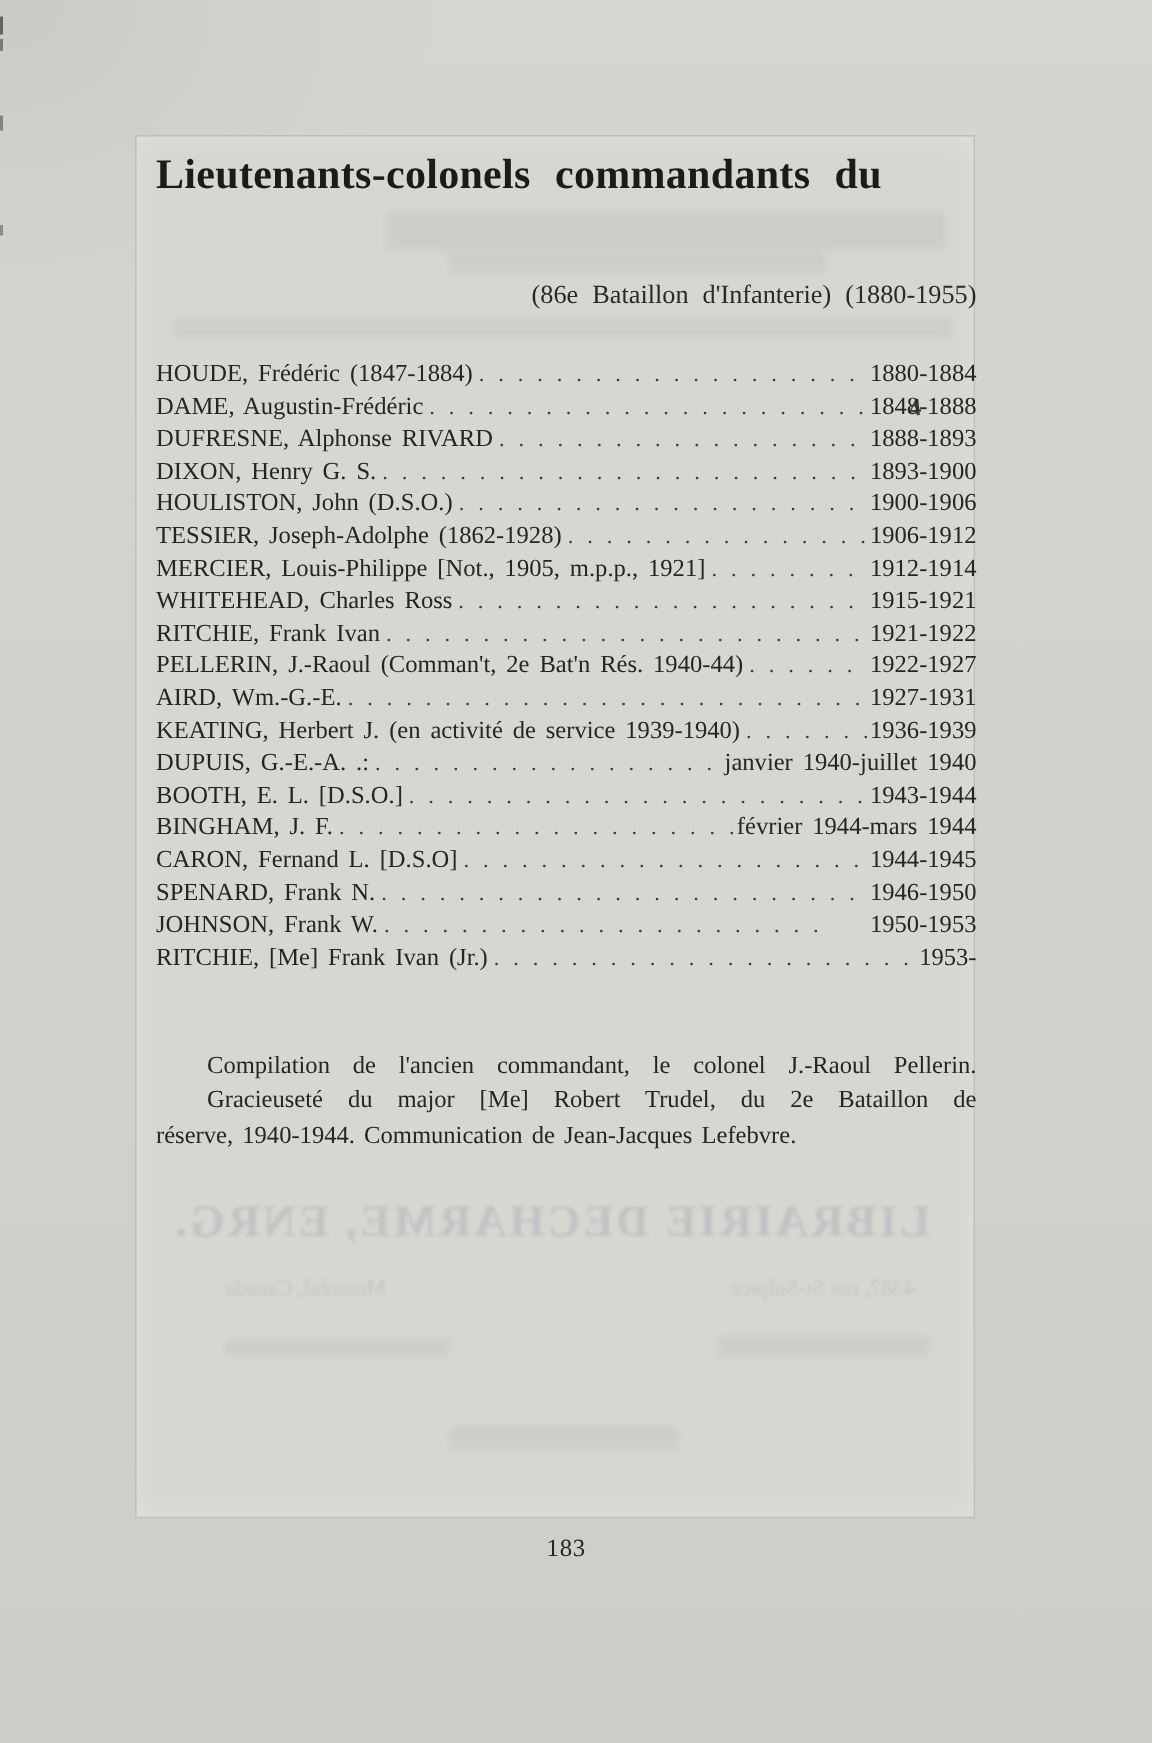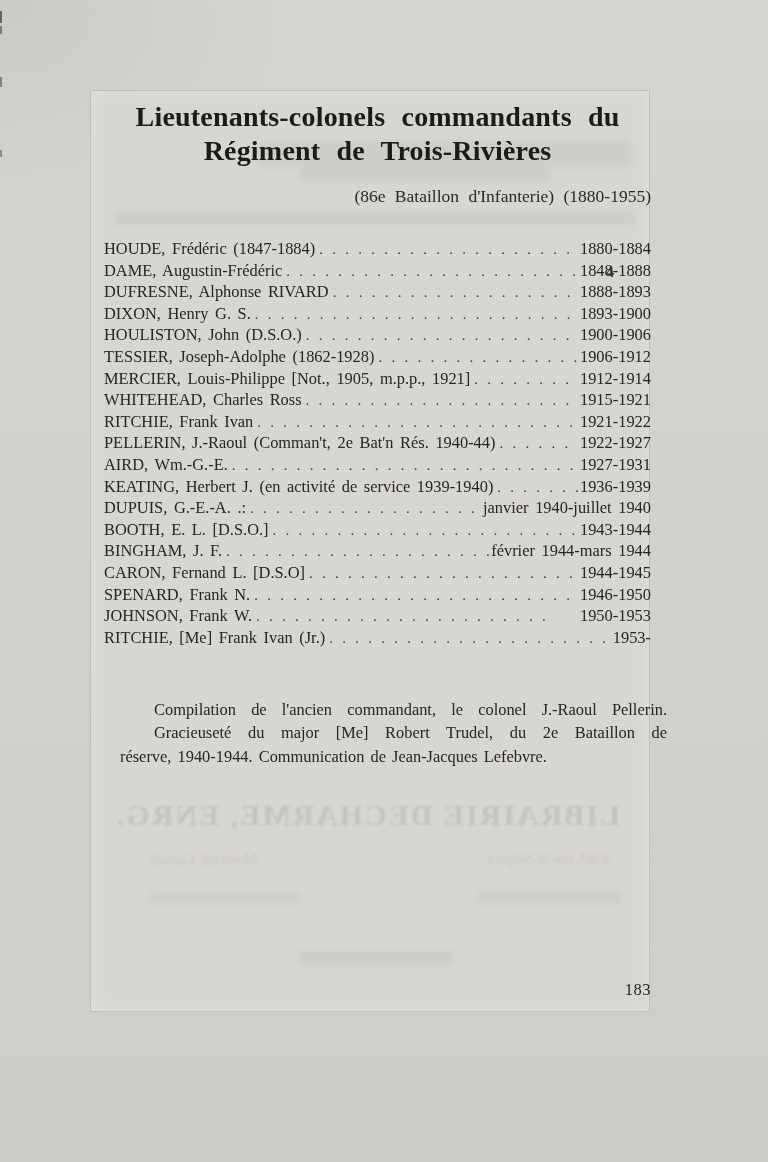--- a/index.html
+++ b/index.html
@@ -21,21 +21,21 @@
   }
   
   .frame{
     position:absolute;left:90px;top:90px;width:558px;height:920px;
     background:var(--frame,#d8d6d1);
     border:1px solid rgba(166,164,158,0.45);
     box-shadow:inset 0 0 18px rgba(255,255,255,0.25);
   }
   .titleblock{
     position:absolute;left:104px;top:100px;width:547px;
-    text-align:center;
+    text-align:left;
     font-weight:bold;
     font-size:28px;line-height:34px;
     letter-spacing:0.2px;word-spacing:9px;
     color:#1c1b18;
   }
   .subtitle{
     position:absolute;left:104px;top:186px;width:547px;
     text-align:right;
     font-size:17.5px;word-spacing:5px;
     color:#2a2926;
@@ -59,28 +59,28 @@
     letter-spacing:1.5px;font-size:15px;color:#3e3d3a;
   }
   .row .leader.gap{margin-right:30px;}
   .row .years{flex:0 0 auto;position:relative;}
   .row .years .overstrike{
     position:absolute;left:26px;top:1px;
     font-weight:bold;opacity:0.85;transform:rotate(-6deg);
   }
   #credits{
     position:absolute;left:104px;top:698px;width:547px;
-    font-size:16.4px;line-height:23.4px;word-spacing:2px;margin-left:16px;
+    font-size:16.4px;line-height:23.4px;word-spacing:2px;
   }
   #credits .cline{width:100%;}
   #credits .cline.indent{text-indent:34px;}
   #credits .cline.justify{text-align:justify;text-align-last:justify;}
   .pagenum{
-    position:absolute;left:104px;top:980px;width:547px;
-    text-align:right;font-size:16.5px;letter-spacing:0.5px;
+    position:absolute;left:104px;top:1022px;width:547px;
+    text-align:center;font-size:16.5px;letter-spacing:0.5px;
   }
   
   .ghost{
     position:absolute;pointer-events:none;
     transform:scaleX(-1);
     color:#c3c2c5;
     filter:blur(1px);
     white-space:nowrap;
   }
   .ghost-headline{
@@ -119,21 +119,20 @@
     <span>Montréal, Canada</span>
   </div>
 
   <div class="speck" style="left:0;top:11px;width:2px;height:12px;opacity:.7;"></div>
   <div class="speck" style="left:0;top:26px;width:2px;height:8px;opacity:.55;"></div>
   <div class="speck" style="left:0;top:77px;width:2px;height:10px;opacity:.5;"></div>
   <div class="speck" style="left:0;top:150px;width:2px;height:7px;opacity:.45;"></div>
 
   <div class="titleblock">
     <div>Lieutenants-colonels commandants du</div>
-    <div>Régiment de Trois-Rivières</div>
   </div>
   <div class="subtitle">(86e Bataillon d'Infanterie) (1880-1955)</div>
 
   <div id="roster">
       <div class="row">
         <span class="name">HOUDE, Frédéric (1847-1884)</span>
         <span class="leader"></span>
         <span class="years">1880-1884</span>
       </div>
       <div class="row">

